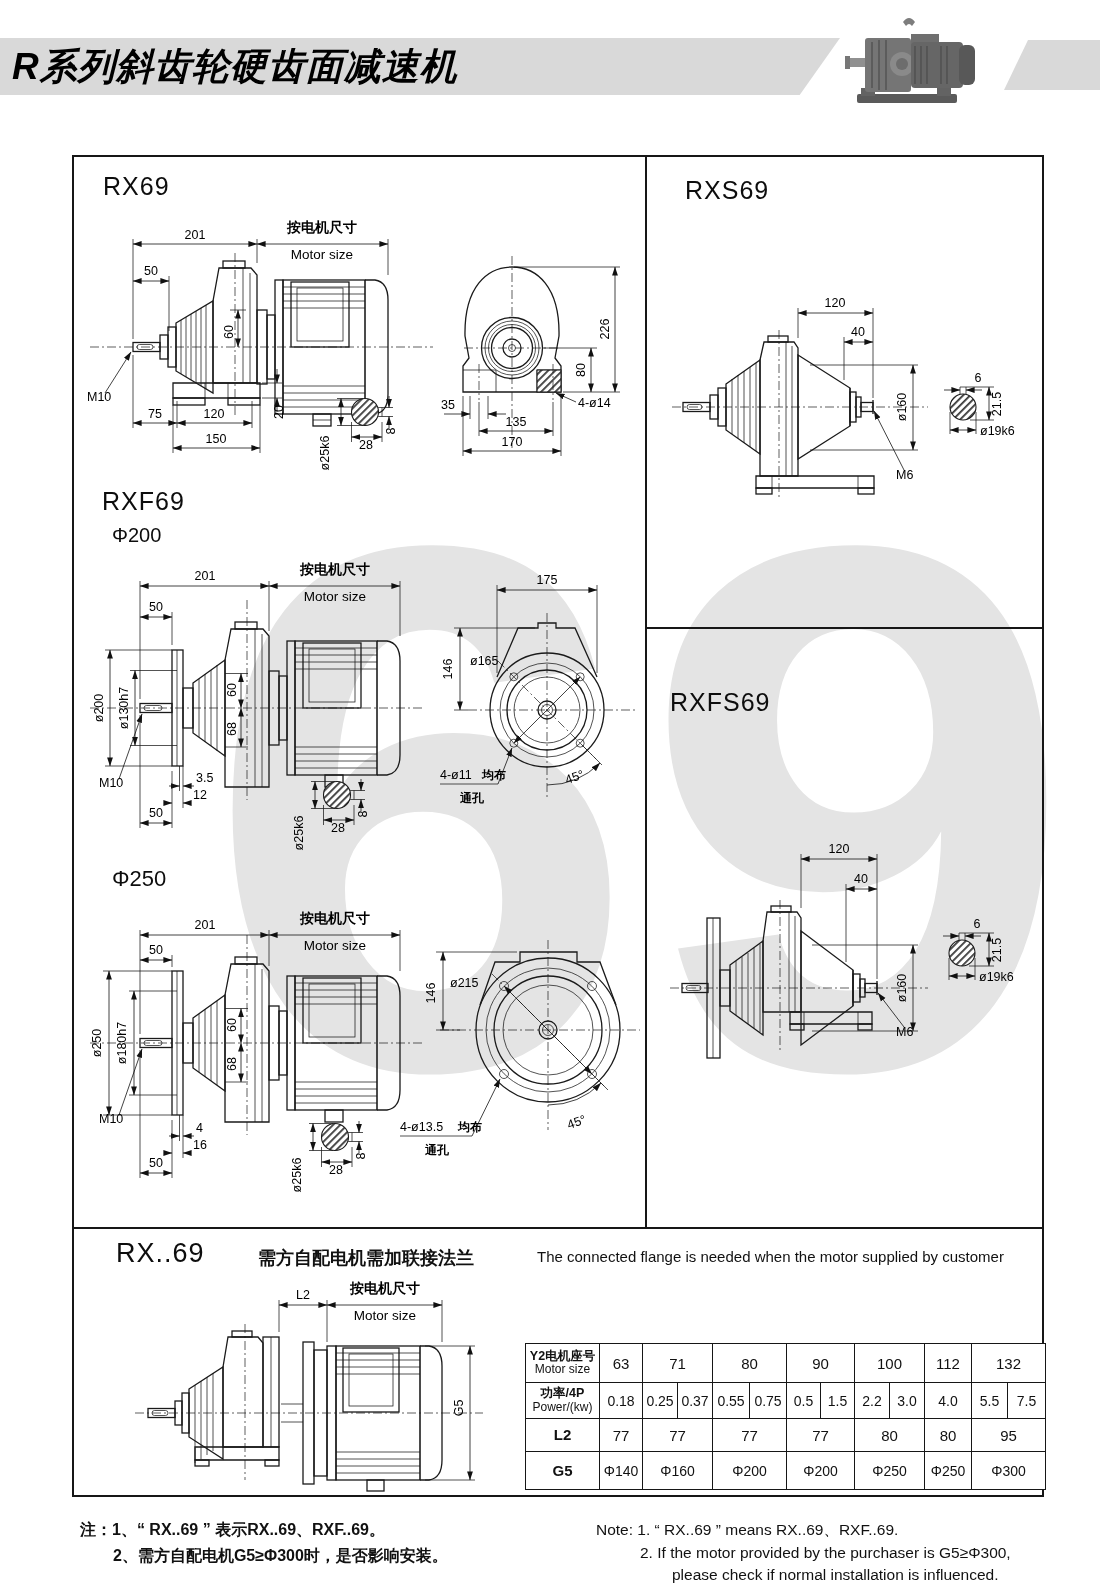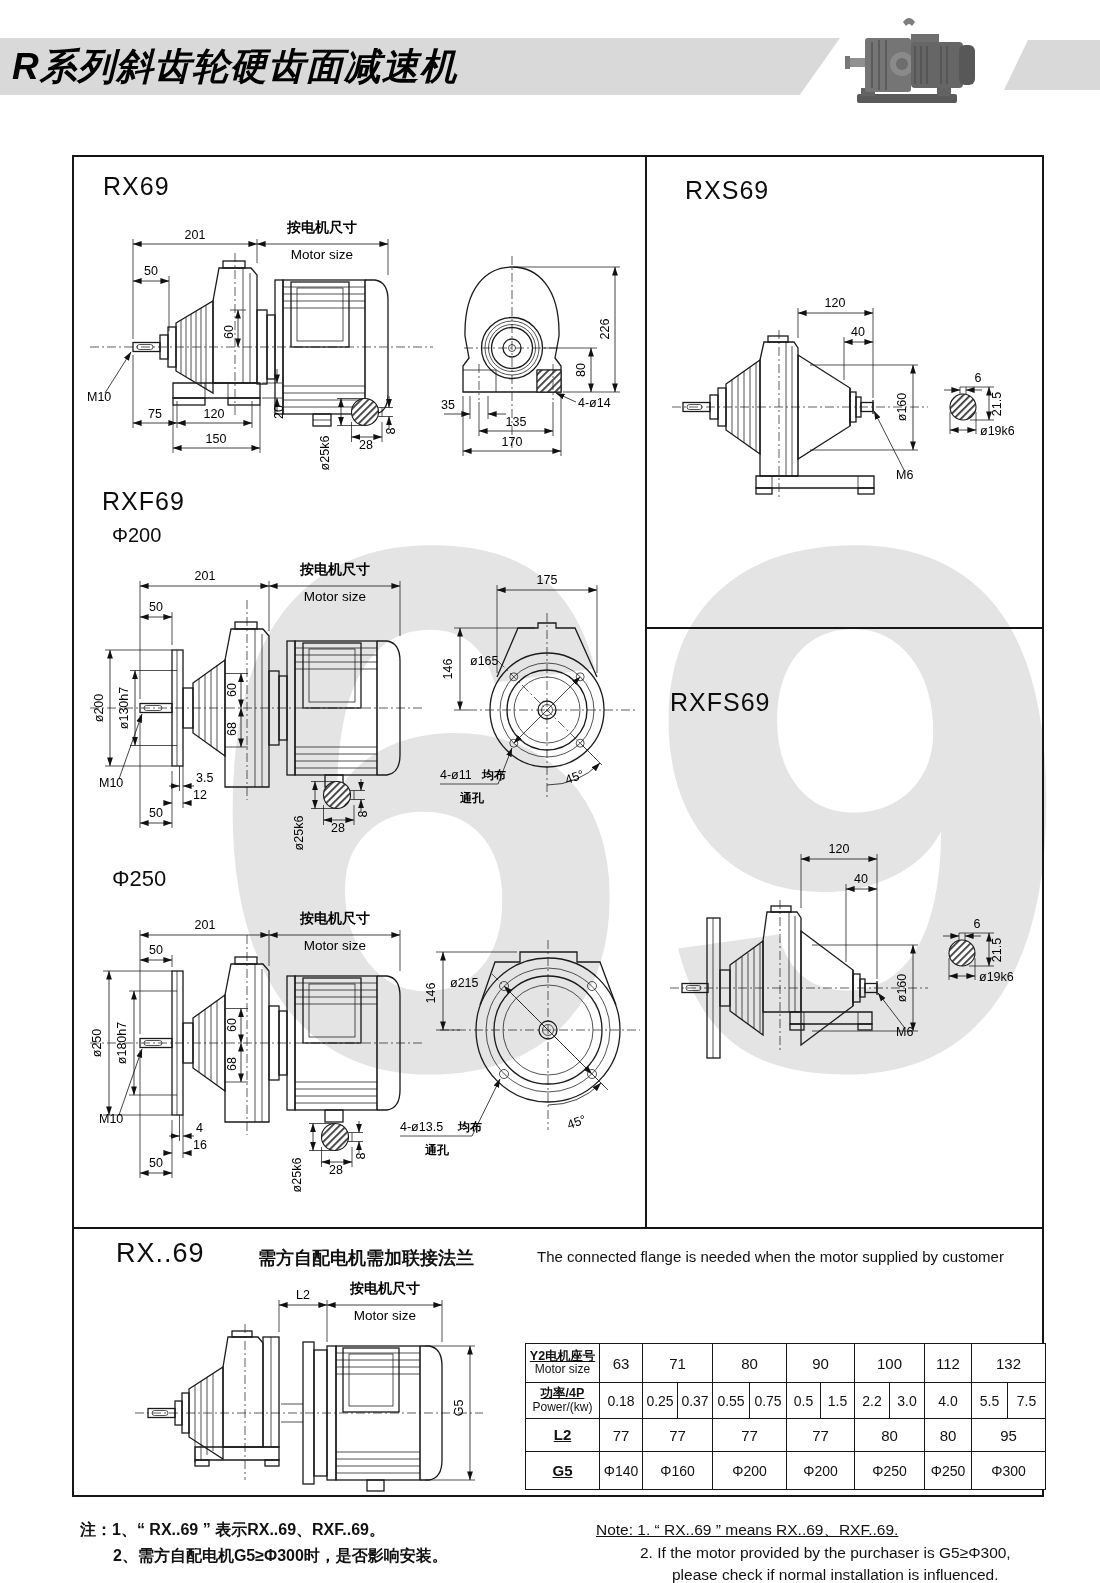--- a/index.html
+++ b/index.html
@@ -26,21 +26,21 @@
   svg .hx{fill:url(#hp);stroke:#1a1a1a;stroke-width:1.1;}
   svg text{font-family:"Liberation Sans","DejaVu Sans",sans-serif;font-size:12.5px;fill:#000;}
   svg text.ck{font-size:14px;font-weight:bold;}
   svg text.ck2{font-size:12px;font-weight:bold;}
   svg text.en{font-size:13.5px;}
   
   table.spec{position:absolute;left:525px;top:1343px;width:520px;border-collapse:collapse;
              table-layout:fixed;z-index:3;background:#fff;}
   table.spec td{border:1.6px solid #161616;text-align:center;vertical-align:middle;
                 font-size:15px;padding:0;}
-  table.spec .l1{font-size:12.5px;font-weight:bold;line-height:1.15;text-decoration:underline;}
+  table.spec .l1{font-size:12.5px;font-weight:bold;line-height:1.15;}
   table.spec .l2{font-size:12px;font-weight:normal;line-height:1.15;}
   .note{position:absolute;font-size:15.5px;white-space:nowrap;z-index:3;}
   .note.cn{font-weight:600;font-size:16px;}
 </style>
 </head>
 <body>
 
 <div class="page">
 
   <svg width="0" height="0" style="position:absolute" aria-hidden="true">
@@ -745,17 +745,17 @@
       <td colspan="2" style="font-size:14px">Φ200</td>
       <td colspan="2" style="font-size:14px">Φ250</td>
       <td style="font-size:14px">Φ250</td>
       <td colspan="2" style="font-size:14px">Φ300</td>
     </tr>
   </tbody>
     </table>
 
   <div class="note cn" style="left:80px;top:1520px;">注：1、“ RX..69 ” 表示RX..69、RXF..69。</div>
   <div class="note cn" style="left:113px;top:1546px;">2、需方自配电机G5≥Φ300时，是否影响安装。</div>
-  <div class="note" style="left:596px;top:1520px;text-decoration:underline;">Note: 1. “ RX..69 ” means RX..69、RXF..69.</div>
+  <div class="note" style="left:596px;top:1520px;">Note: 1. “ RX..69 ” means RX..69、RXF..69.</div>
   <div class="note" style="left:640px;top:1544px;">2. If the motor provided by the purchaser is G5≥Φ300,</div>
   <div class="note" style="left:672px;top:1566px;">please check if normal installation is influenced.</div>
 
 </div>
 
 </body></html>

